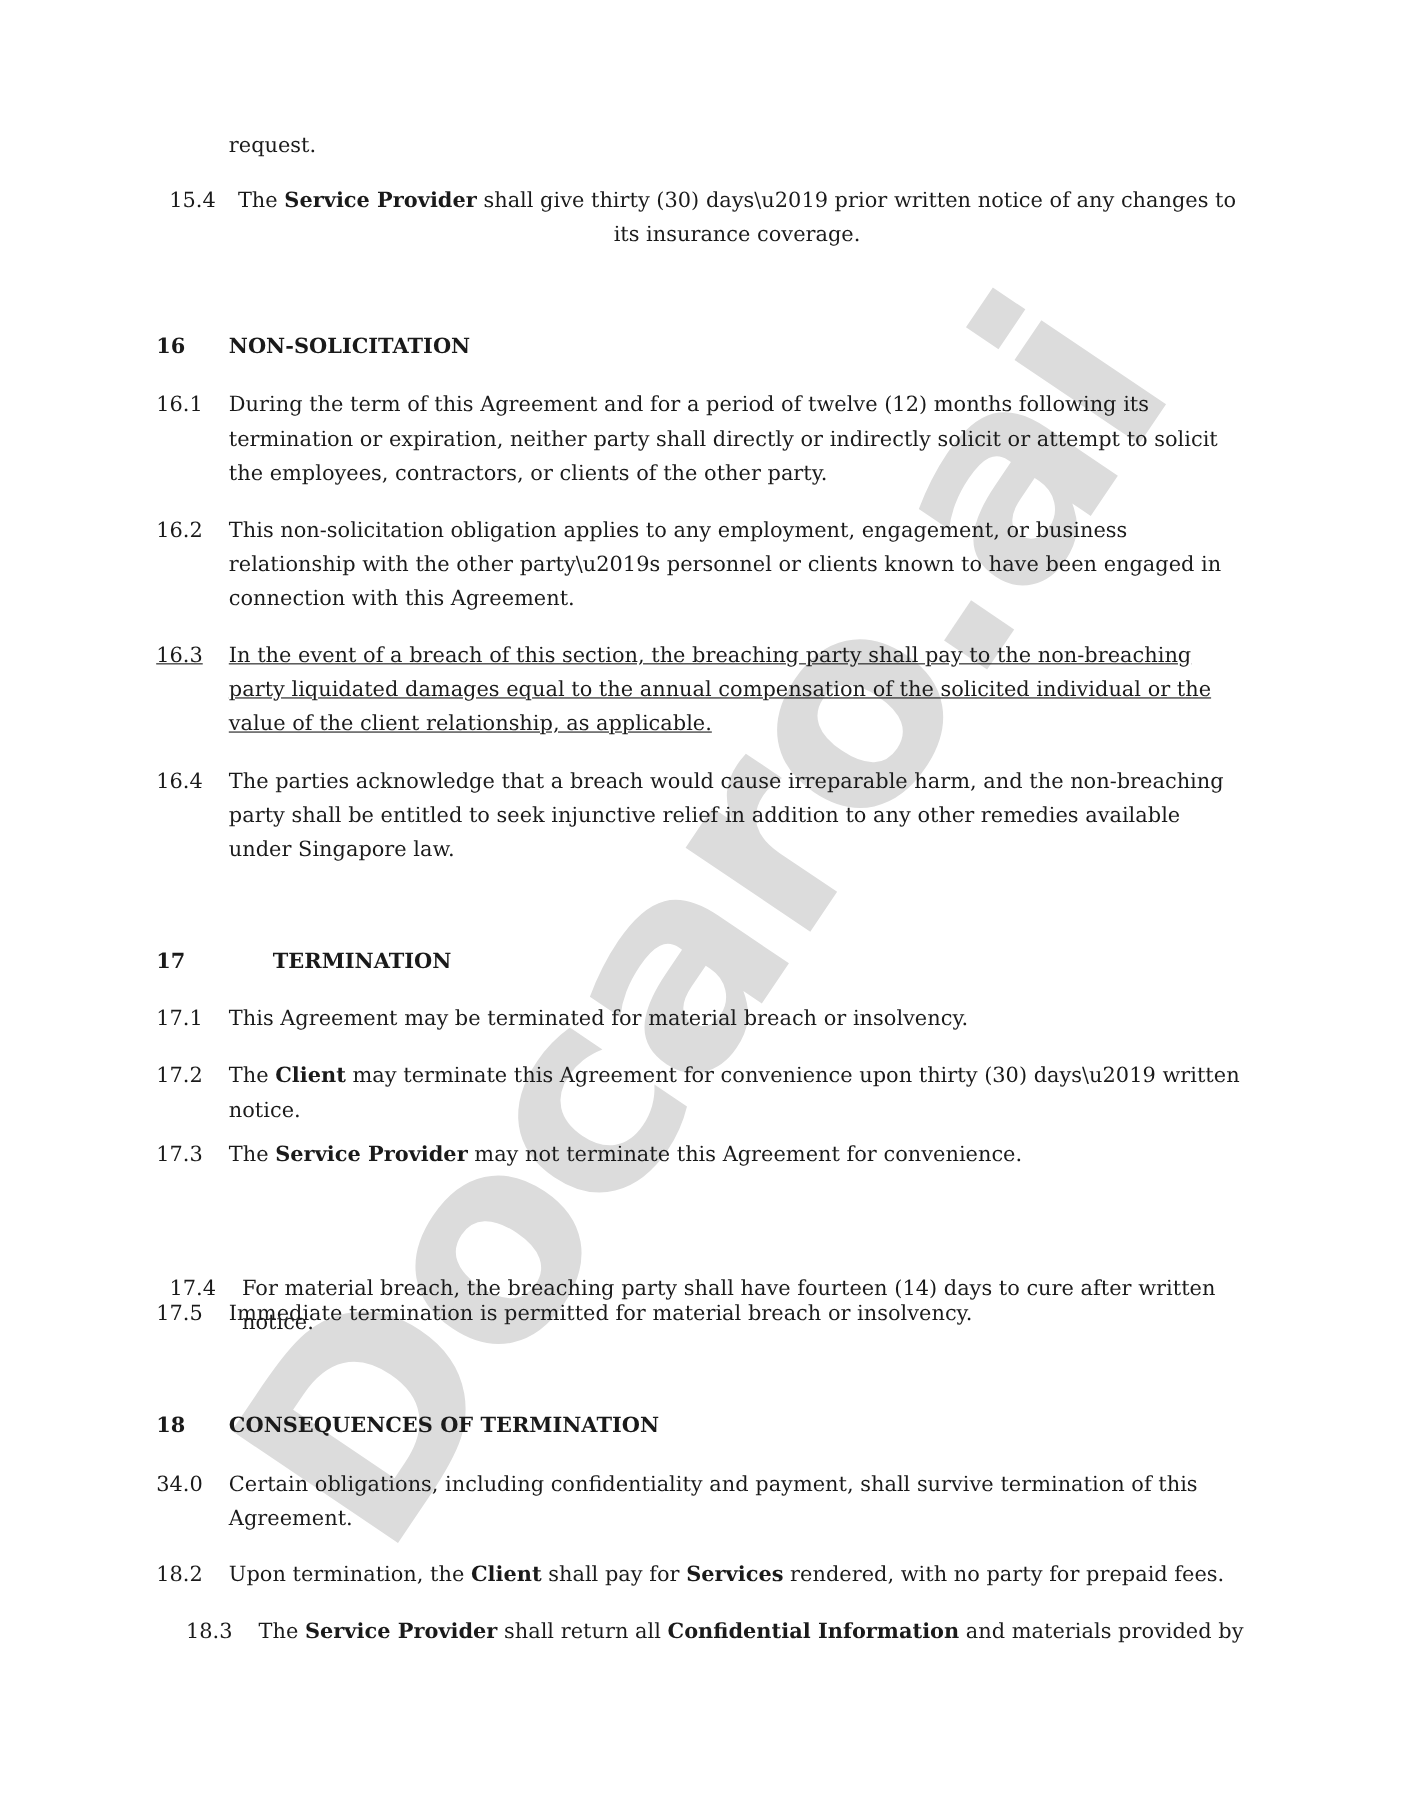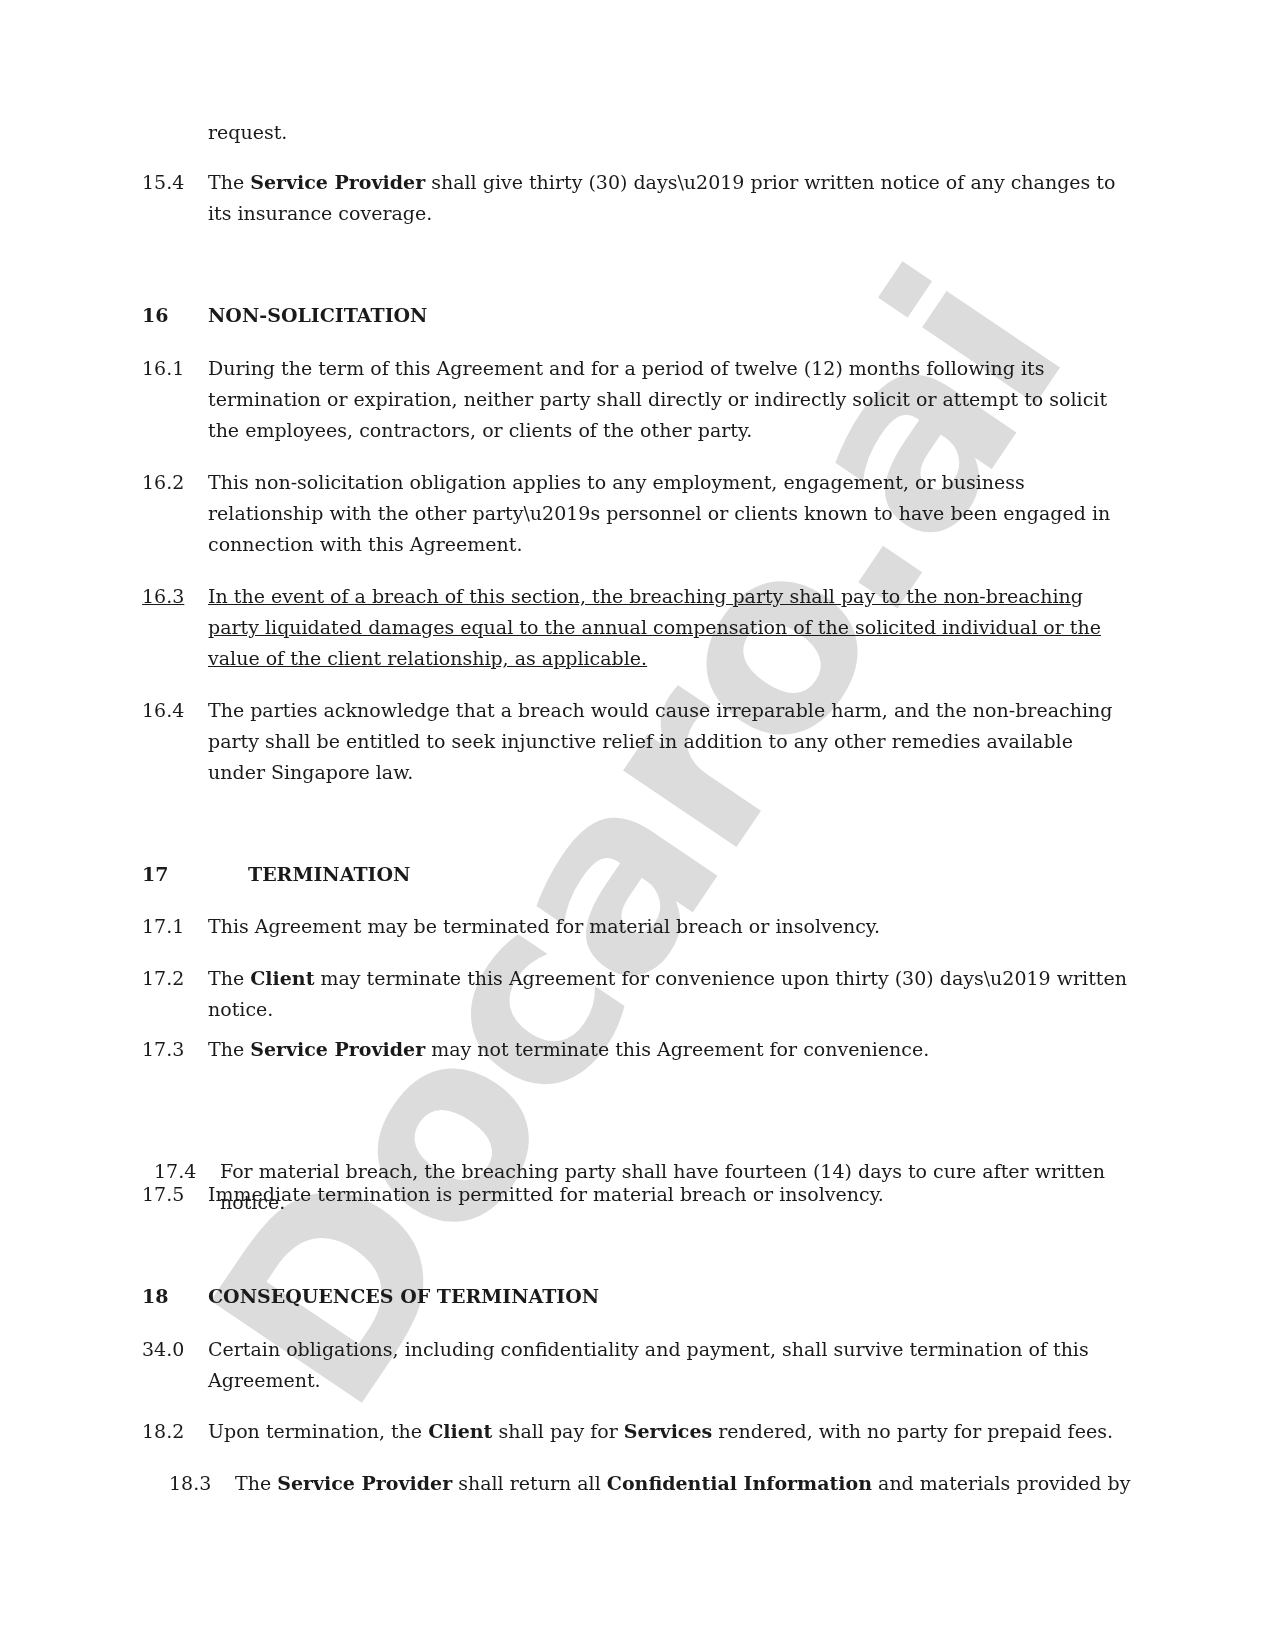--- a/index.html
+++ b/index.html
@@ -27,21 +27,21 @@
 </head>
 <body>
 
 <div class="page">
   <div class="watermark">Docaro.ai</div>
   <div class="content" id="content">
       <div class="block" style="top: 117px;">
         <div class="num"></div>
         <div class="txt"><span>request.</span></div>
       </div>
-      <div class="block" style="top: 167px;">
+      <div class="block" style="top: 167px; text-align: center;">
         <div class="num">15.4</div>
         <div class="txt"><span>The </span><b>Service Provider</b><span> shall give thirty (30) days\u2019 prior written notice of any changes to its insurance coverage.</span></div>
       </div>
       <div class="block heading" style="top: 300px;">
         <div class="num h">16</div>
         <div class="txt"><b>NON-SOLICITATION</b></div>
       </div>
       <div class="block" style="top: 353px;">
         <div class="num">16.1</div>
         <div class="txt"><span>During the term of this Agreement and for a period of twelve (12) months following its termination or expiration, neither party shall directly or indirectly solicit or attempt to solicit the employees, contractors, or clients of the other party.</span></div>

